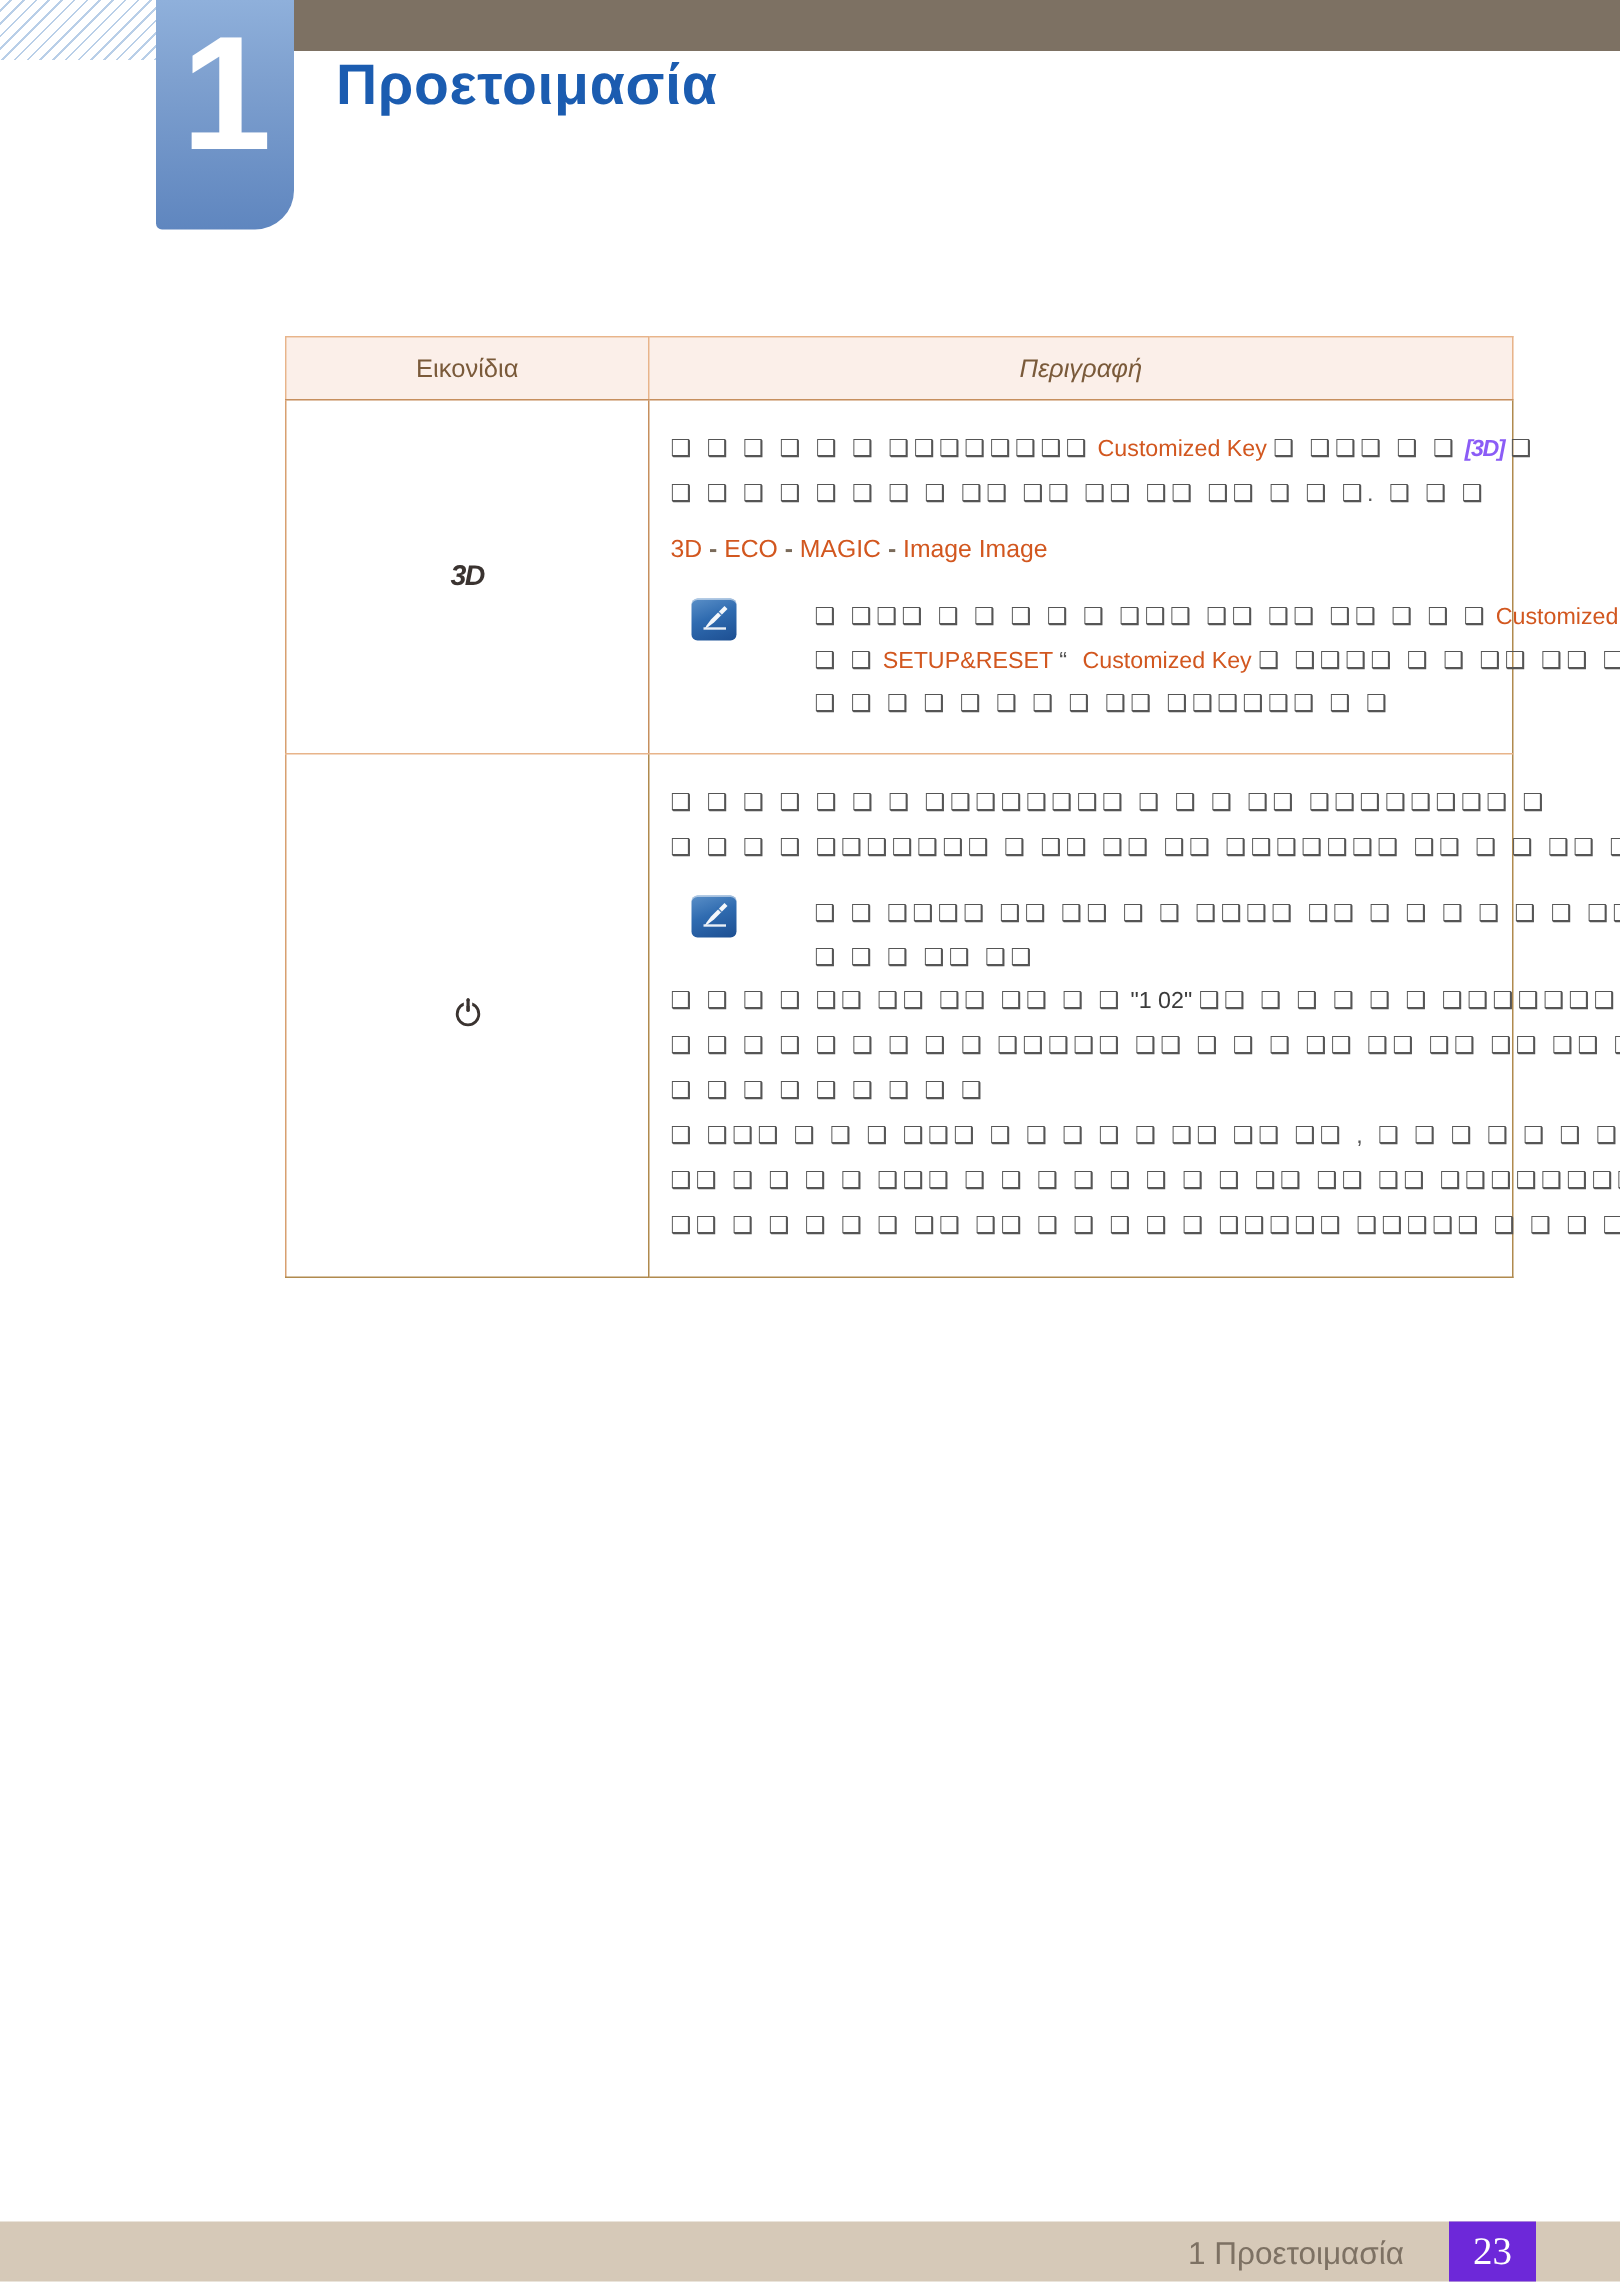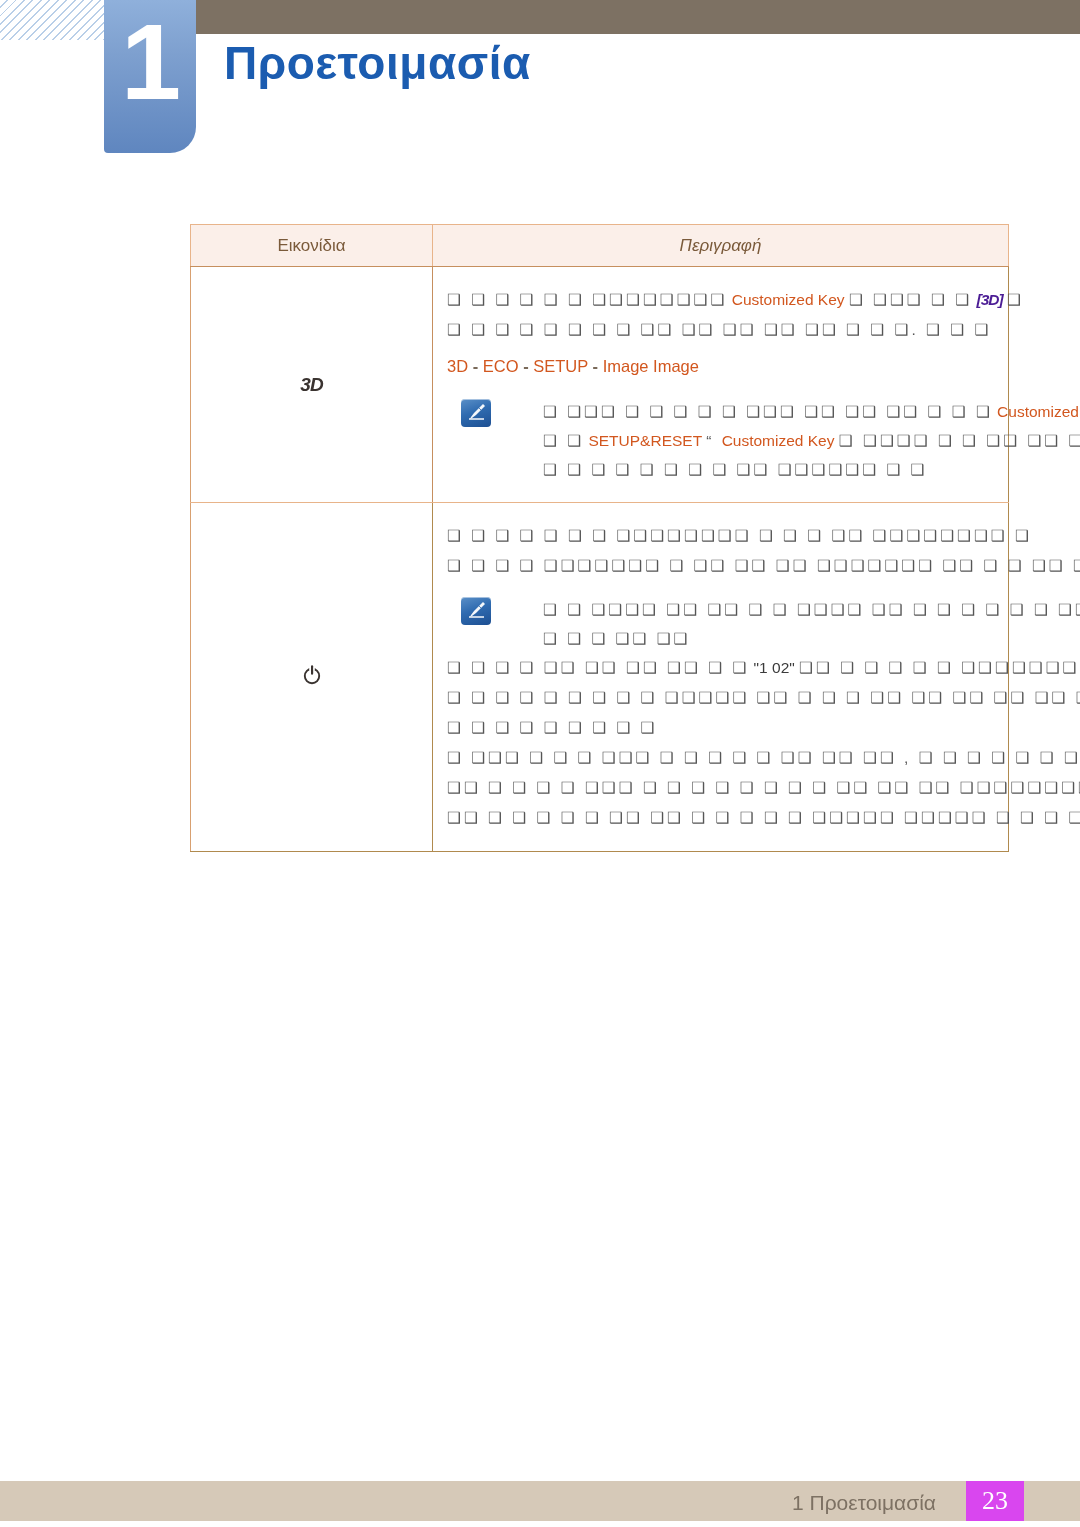--- a/index.html
+++ b/index.html
@@ -30,21 +30,21 @@
   }
   .chip-num {
     position:absolute; left:0; top:8px; width:92px;
     text-align:center; color:#ffffff;
     font-size:108px; font-weight:bold; line-height:1;
     font-family:"Liberation Sans", sans-serif;
     letter-spacing:-2px;
   }
   .chap-title {
     position:absolute; left:224px; top:36px;
-    color:#1b5cb0; font-size:46px; font-weight:bold;
+    color:#1b5cb0; font-size:38px; font-weight:bold;
     font-family:"Liberation Sans", sans-serif;
     letter-spacing:0.5px;
   }
 
   
   .tbl {
     position:absolute; left:190px; top:224px;
     width:818px;
     border-collapse:collapse;
     table-layout:fixed;
@@ -97,21 +97,21 @@
     font-size:15.5px; line-height:30px; color:#3b3b3b;
     white-space:nowrap;
   }
   .tofu {
     font-family:"Liberation Sans", sans-serif;
     color:#555; letter-spacing:3px;
   }
   .term { color:#d2571f; font-weight:normal; }
   .dash { color:#7a6a5a; font-weight:bold; }
   .brk3d {
-    font-style:italic; font-weight:bold; color:#4c1d95;
+    font-style:italic; font-weight:bold; color:#8b5cf6;
     letter-spacing:-1px;
     margin-top:20px;
   }
   .menupath { font-size:16.5px; line-height:34px; margin-top:4px; }
 
   
   .note { position:relative; padding-left:96px; margin-top:14px; }
   .note-icon {
     position:absolute; left:14px; top:2px;
     width:30px; height:28px; border-radius:4px;
@@ -129,21 +129,21 @@
     background:#d6c9b8;
   }
   .foot-label {
     position:absolute; right:144px; top:1491px;
     color:#7d7163; font-size:21px;
     font-family:"Liberation Sans", sans-serif;
   }
   .foot-page {
     position:absolute; left:966px; top:1481px;
     width:58px; height:40px;
-    background:#d946ef; color:#ffffff;
+    background:#6d28d9; color:#ffffff;
     font-size:26px; text-align:center; line-height:40px;
     font-family:"Liberation Serif", serif;
   }
 </style>
 </head>
 <body>
 
 <div class="hatch"></div>
 <div class="brownbar"></div>
 <div class="chip">
@@ -157,21 +157,21 @@
       <th class="col-icon">Εικονίδια</th>
       <th class="col-desc">Περιγραφή</th>
     </tr>
   </thead>
   <tbody id="tbody">
       <tr>
         <td class="cell-icon"><span class="ic3d">3D</span></td>
         <td class="cell-desc">
           <div class="line"><span class="tofu">❑ ❑ ❑ ❑ ❑ ❑ ❑❑❑❑❑❑❑❑</span> <span class="term">Customized Key</span> <span class="tofu">❑ ❑❑❑ ❑ ❑</span> <span class="brk3d">[3D]</span> <span class="tofu">❑</span> </div>
           <div class="line"><span class="tofu">❑ ❑ ❑ ❑ ❑ ❑ ❑ ❑ ❑❑ ❑❑ ❑❑ ❑❑ ❑❑ ❑ ❑ ❑. ❑ ❑ ❑</span> </div>
-          <div class="line menupath"><span class="term">3D</span> <span class="dash"> - </span> <span class="term">ECO</span> <span class="dash"> - </span> <span class="term">SETUP</span> <span class="dash"> - </span> <span class="term">Image Image</span> </div>
+          <div class="line menupath"><span class="term">3D</span> <span class="dash"> - </span> <span class="term">ECO</span> <span class="dash"> - </span> <span class="term">MAGIC</span> <span class="dash"> - </span> <span class="term">Image Image</span> </div>
           <div class="note">
             <span class="note-icon">
               <svg width="20" height="20" viewBox="0 0 20 20" xmlns="http://www.w3.org/2000/svg">
                 <path d="M17 2 L8 11 L5 15 L4 17 L6 16 L10 13 L19 4 Z" fill="#ffffff" opacity="0.95"></path>
                 <path d="M3 17 L18 17" stroke="#ffffff" stroke-width="1.6" opacity="0.9"></path>
                 <path d="M12 5 L15 8" stroke="#2f6bb0" stroke-width="1" opacity="0.8"></path>
               </svg>
             </span>
             <div class="line"><span class="tofu">❑ ❑❑❑ ❑ ❑ ❑ ❑ ❑ ❑❑❑ ❑❑ ❑❑ ❑❑ ❑ ❑ ❑</span> <span class="term">Customized Key</span>  </div>
             <div class="line"><span class="tofu">❑ ❑</span> <span class="term">SETUP&amp;RESET</span> <span class="tofu"> “ </span> <span class="term">Customized Key</span> <span class="tofu">❑ ❑❑❑❑ ❑ ❑ ❑❑ ❑❑ ❑❑ ❑</span> </div>

